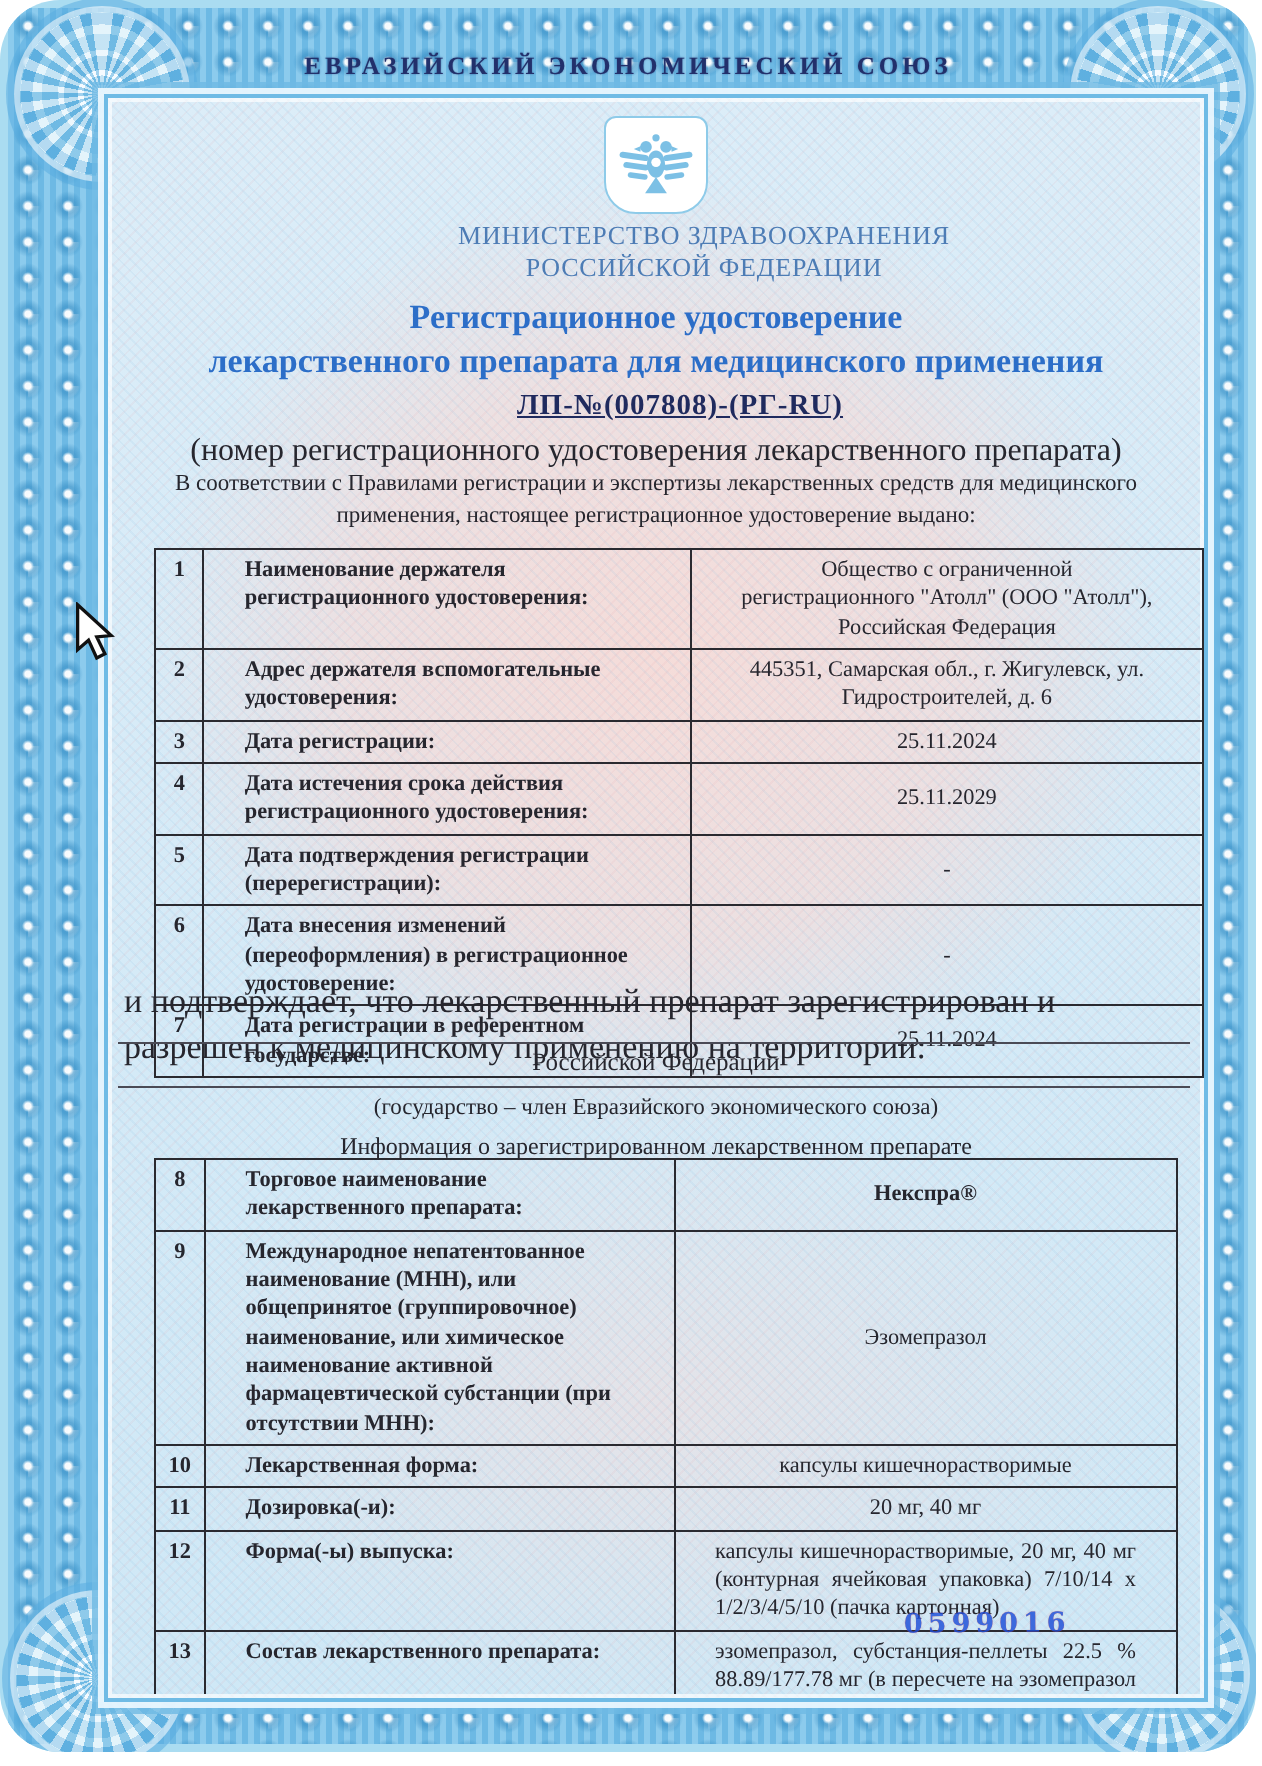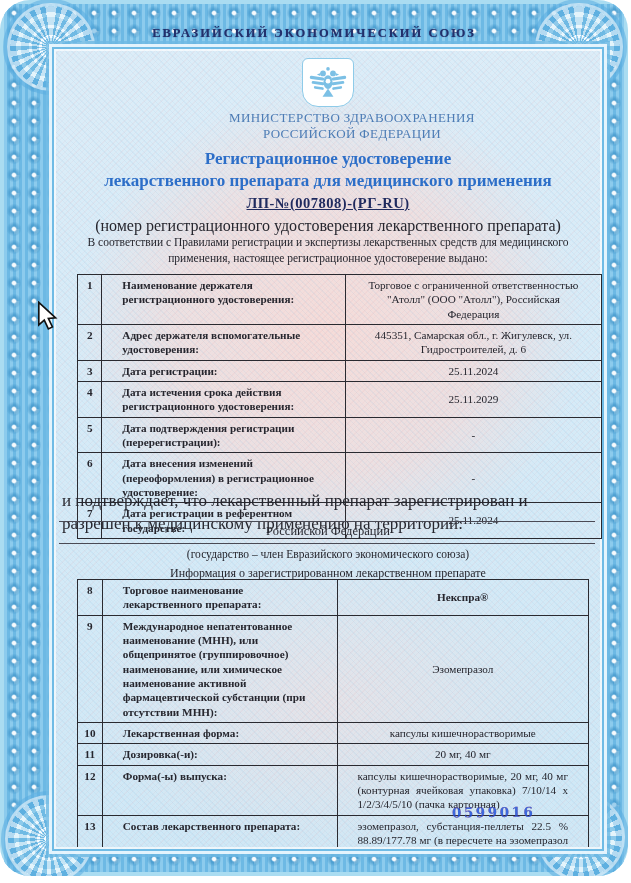--- a/index.html
+++ b/index.html
@@ -51,21 +51,21 @@
   
   .emblem{
     position:absolute;left:50%;top:9px;transform:translateX(-50%);
     width:50px;height:47px;background:#ffffff;border:1.5px solid #8ecbe9;
     border-radius:6px 6px 16px 16px;display:flex;align-items:center;justify-content:center;
   }
   .ministry{position:absolute;left:0;top:61px;width:100%;text-align:center;
     color:#4d7cb5;font-size:13px;letter-spacing:.4px;line-height:1.25;margin-left:24px;}
   .doc-title{position:absolute;left:0;top:99px;width:100%;text-align:center;
     color:#2c6ec8;font-size:17px;font-weight:bold;line-height:1.3;}
-  .reg-num{position:absolute;left:0;top:146px;width:100%;text-align:center;
+  .reg-num{position:absolute;left:12px;top:146px;width:100%;text-align:center;
     color:#1f2a5e;font-size:14.5px;font-weight:bold;letter-spacing:.5px;text-decoration:underline;}
   .reg-cap{position:absolute;left:0;top:168px;width:100%;text-align:center;font-size:16px;}
   .intro{position:absolute;left:14px;top:186px;width:520px;text-align:center;font-size:11.5px;line-height:1.35;}
   
   table{border-collapse:collapse;table-layout:fixed;font-size:11.2px;line-height:1.28;}
   td{border:1px solid #2a2a30;padding:3px 20px;}
   td.c-num{width:23px;text-align:center;vertical-align:top;font-weight:bold;padding:3px 2px;}
   td.c-label{width:230px;vertical-align:top;font-weight:bold;}
   td.c-value{width:249px;text-align:center;vertical-align:middle;}
   td.c-value.just{text-align:justify;}
@@ -135,21 +135,21 @@
 
     <div class="reg-num">ЛП-№(007808)-(РГ-RU)</div>
     <div class="reg-cap">(номер регистрационного удостоверения лекарственного препарата)</div>
     <div class="intro">В соответствии с Правилами регистрации и экспертизы лекарственных средств для медицинского применения, настоящее регистрационное удостоверение выдано:</div>
 
     <table class="tbl1">
       <tbody>
         <tr>
           <td class="c-num">1</td>
           <td class="c-label">Наименование держателя регистрационного удостоверения:</td>
-          <td class="c-value">Торговое с ограниченной ответственностью "Атолл" (ООО "Атолл"), Российская Федерация</td>
+          <td class="c-value">Общество с ограниченной регистрационного "Атолл" (ООО "Атолл"), Российская Федерация</td>
         </tr>
         <tr>
           <td class="c-num">2</td>
           <td class="c-label">Адрес держателя вспомогательные удостоверения:</td>
           <td class="c-value">445351, Самарская обл., г. Жигулевск, ул. Гидростроителей, д. 6</td>
         </tr>
         <tr>
           <td class="c-num">3</td>
           <td class="c-label">Дата регистрации:</td>
           <td class="c-value">25.11.2024</td>

